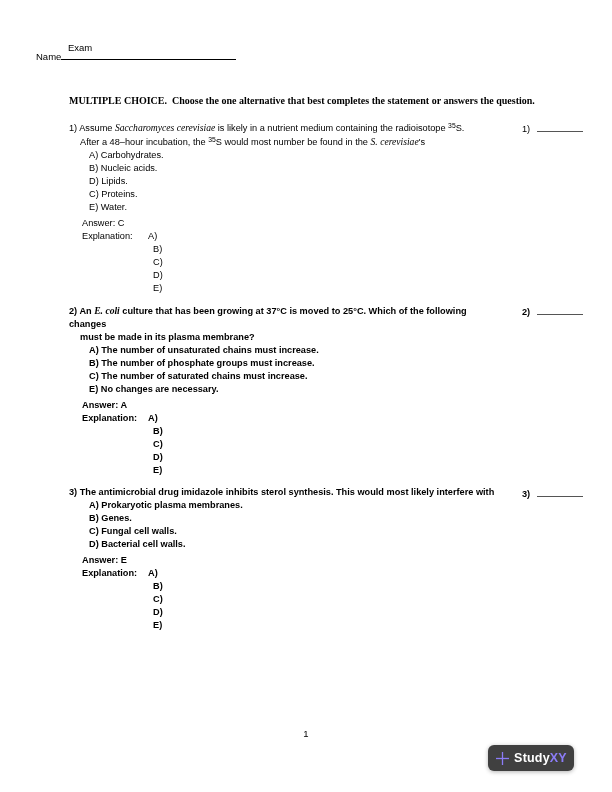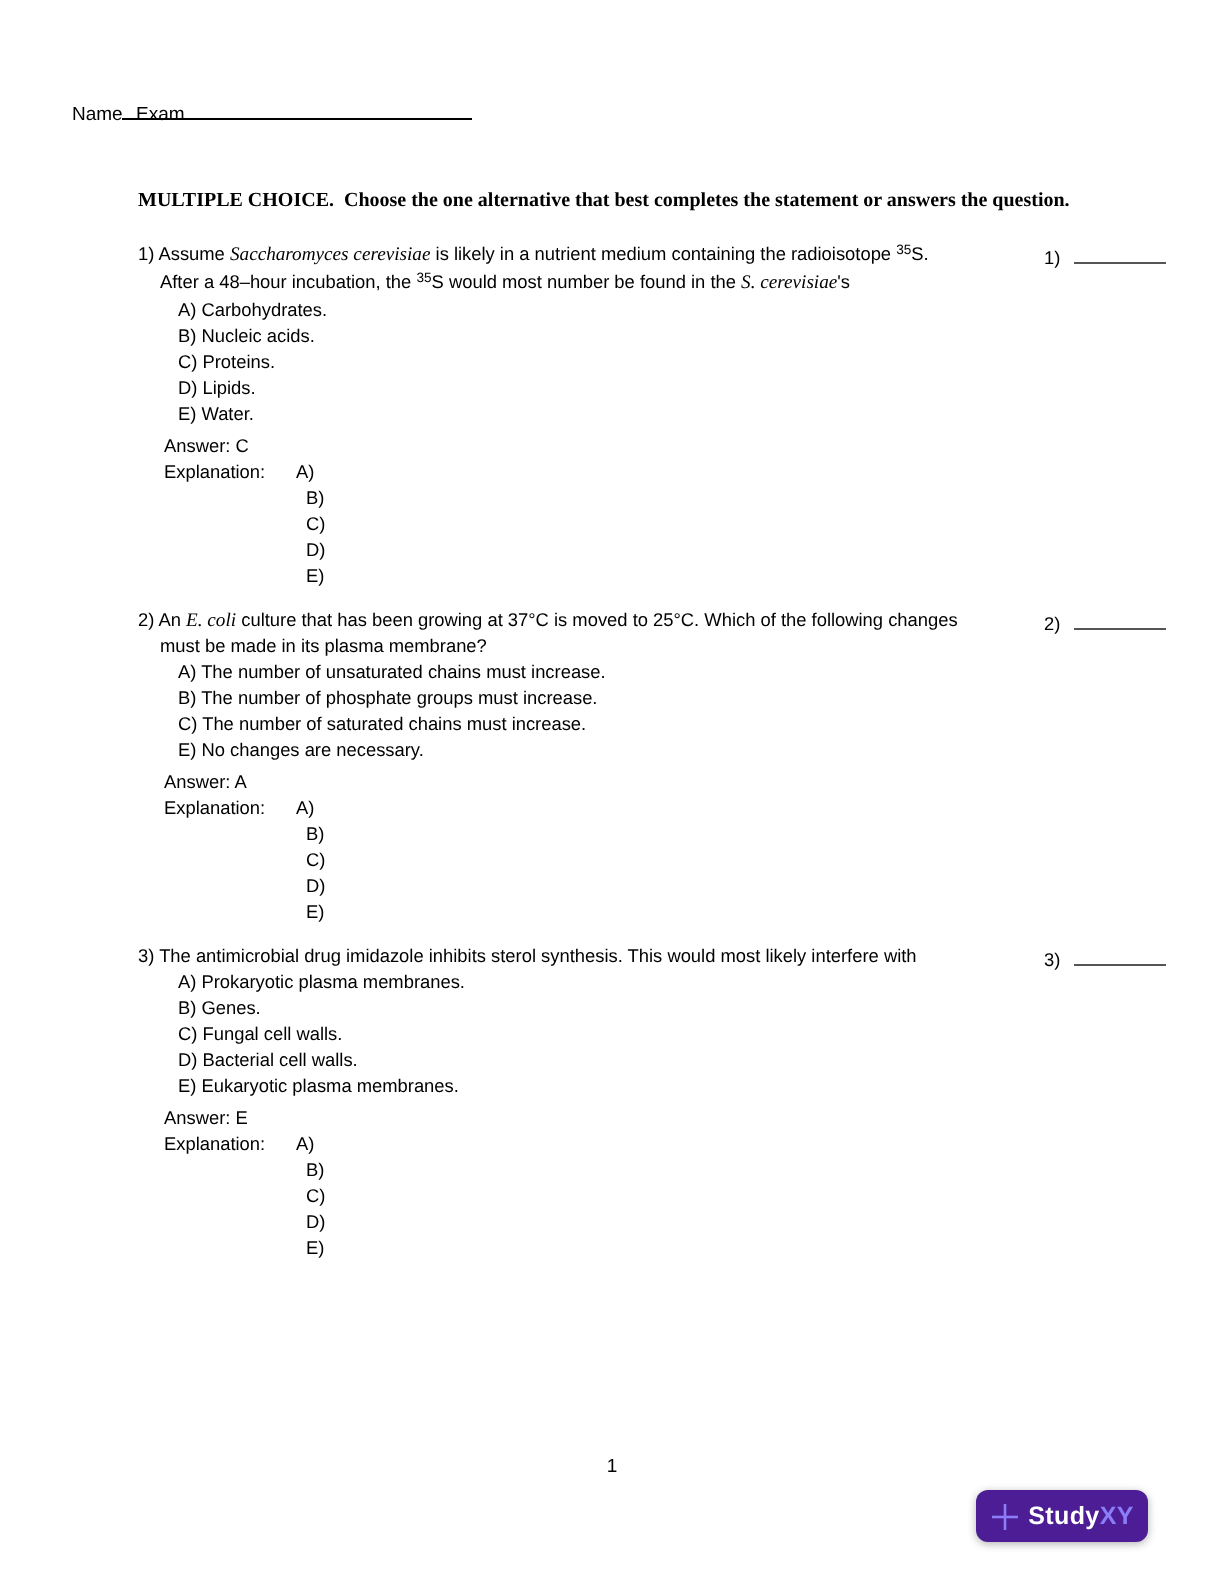--- a/index.html
+++ b/index.html
@@ -8,38 +8,38 @@
     background:#ffffff;
     position:relative;
     font-family:"Liberation Sans", sans-serif;
     font-size:9.2px;
     color:#000000;
     overflow:hidden;
   }
   .abs { position:absolute; }
 
   
-  #exam-label { left:36px; top:52px; font-size:9.5px;padding-left:32px; }
+  #exam-label { left:36px; top:42px; font-size:9.5px;padding-left:32px; }
   #name-row  { left:36px; top:49px; font-size:9.5px; }
   .name-underline {
     display:inline-block; width:175px; height:10px;
     border-bottom:1px solid #000;
   }
   #instructions {
     left:36px; top:95px; width:545px;
     font-family:"Liberation Serif", serif;
     font-weight:bold; font-size:10px;
     white-space:pre-wrap;
     margin-left:33px;
   }
 
   
   #questions { left:69px; top:121px; width:530px; }
   .question { position:relative; }
-  .question + .question { margin-top:9px; }
+  .question + .question { margin-top:9px;font-weight:bold; }
   .question div { line-height:13px; }
   .stem-line  { width:435px; }
   .stem-cont  { padding-left:11px; }
   .option     { padding-left:20px; }
   .answer-row { padding-left:13px; margin-top:3px; }
   .expl-row   { padding-left:13px; }
   .expl-label { display:inline-block; width:66px; }
   .expl-cont  { padding-left:84px; }
 
   .species {
@@ -51,21 +51,21 @@
   .q-blank { position:absolute; left:453px; top:0; line-height:13px; white-space:nowrap; }
   .blank-line {
     display:inline-block; width:46px; height:10px; margin-left:7px;
     border-bottom:1.2px solid #555555;
   }
 
   
   #page-number { left:0; top:728px; width:612px; text-align:center; font-size:9.5px; }
   #logo-badge {
     left:488px; top:745px; width:86px; height:26px;
-    background:#4c1d95; border-radius:6px;
+    background:#404040; border-radius:6px;
     display:flex; align-items:center; justify-content:center; gap:4px;
     box-shadow:0 1px 4px rgba(0,0,0,0.3);
   }
   #logo-badge .logo-text { font-size:12.5px; font-weight:bold; letter-spacing:0.2px; }
   .logo-study { color:#ffffff; }
   .logo-xy    { color:#8b7cf8; }
   .plus-icon  { display:inline-flex; }
 </style>
 </head>
 <body>
@@ -76,22 +76,22 @@
 
 <div class="abs" id="instructions">MULTIPLE CHOICE.  Choose the one alternative that best completes the statement or answers the question.</div>
 
 <div class="abs" id="questions">
 
   <div class="question">
     <div class="stem-line"><span>1)</span> <span>Assume </span><span class="species">Saccharomyces cerevisiae</span><span> is likely in a nutrient medium containing the radioisotope </span><span class="sup">35</span><span>S.</span></div>
     <div class="stem-line stem-cont"><span>After a 48–hour incubation, the </span><span class="sup">35</span><span>S would most number be found in the </span><span class="species">S. cerevisiae</span><span>'s</span></div>
     <div class="option">A) Carbohydrates.</div>
     <div class="option">B) Nucleic acids.</div>
+    <div class="option">D) Lipids.</div>
     <div class="option">C) Proteins.</div>
-    <div class="option">D) Lipids.</div>
     <div class="option">E) Water.</div>
     <div class="answer-row"><span>Answer:</span> <span>C</span></div>
     <div class="expl-row"><span class="expl-label">Explanation:</span><span>A)</span></div>
     <div class="expl-cont">B)</div>
     <div class="expl-cont">C)</div>
     <div class="expl-cont">D)</div>
     <div class="expl-cont">E)</div>
     <div class="q-blank"><span>1)</span><span class="blank-line"></span></div>
   </div>
 
@@ -110,21 +110,20 @@
     <div class="expl-cont">E)</div>
     <div class="q-blank"><span>2)</span><span class="blank-line"></span></div>
   </div>
 
   <div class="question">
     <div class="stem-line"><span>3)</span> <span>The antimicrobial drug imidazole inhibits sterol synthesis. This would most likely interfere with</span></div>
     <div class="option">A) Prokaryotic plasma membranes.</div>
     <div class="option">B) Genes.</div>
     <div class="option">C) Fungal cell walls.</div>
     <div class="option">D) Bacterial cell walls.</div>
-    <div class="option">E) Eukaryotic plasma membranes.</div>
     <div class="answer-row"><span>Answer:</span> <span>E</span></div>
     <div class="expl-row"><span class="expl-label">Explanation:</span><span>A)</span></div>
     <div class="expl-cont">B)</div>
     <div class="expl-cont">C)</div>
     <div class="expl-cont">D)</div>
     <div class="expl-cont">E)</div>
     <div class="q-blank"><span>3)</span><span class="blank-line"></span></div>
   </div>
 
 </div>

